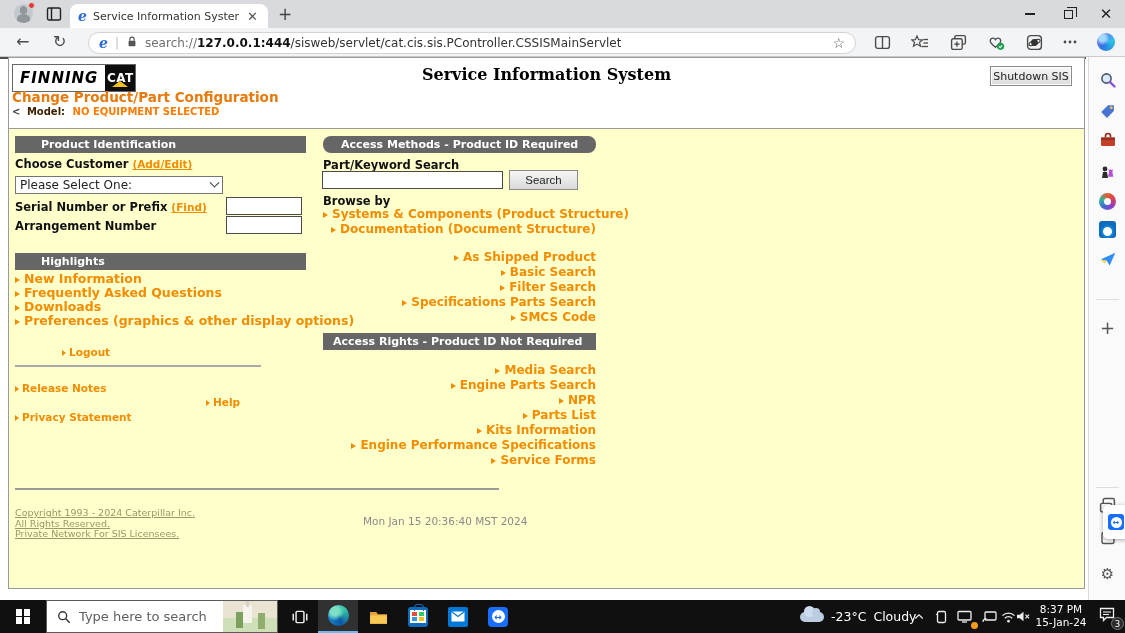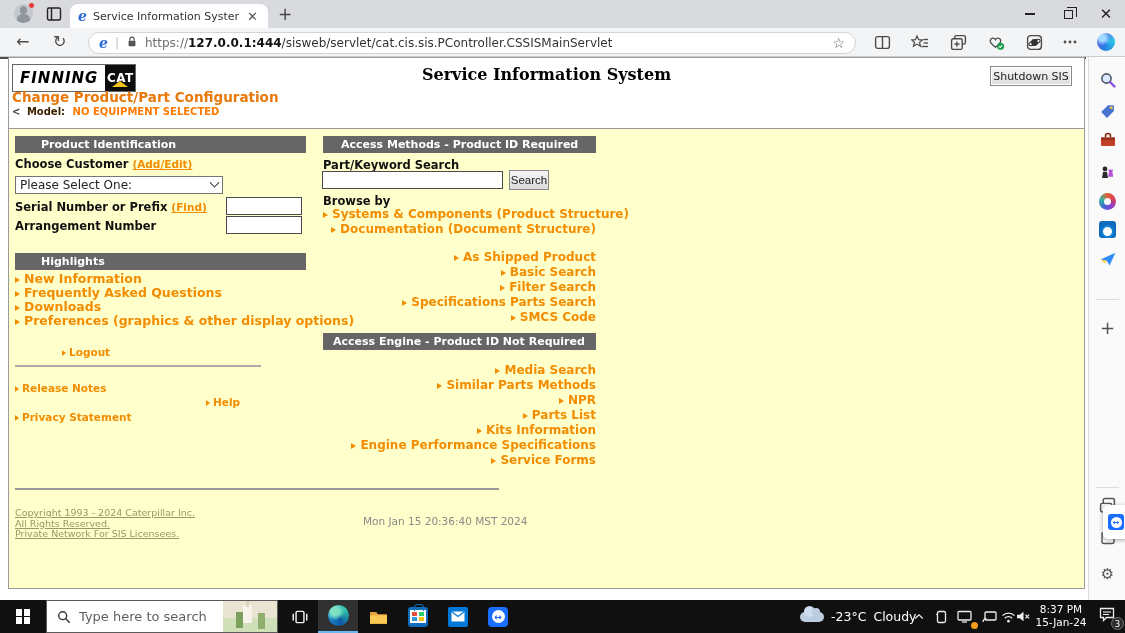--- a/index.html
+++ b/index.html
@@ -75,35 +75,35 @@
   .model-line { position:absolute; left:3px; top:48px; font-size:10px; font-weight:bold; color:#222; }
   .model-line .mchev { color:#444; margin-right:3px; }
   .model-line .mlabel { color:#3d2200; margin-right:4px; }
   .model-line .mvalue { color:#FF7A00; }
 
   .bar { position:absolute; height:17px; background:#666666; color:#fff; font-size:11px;
     font-weight:bold; line-height:17px; }
   .bar-left { padding-left:26px; }
   #bar-pi { left:6px; top:78px; width:291px; }
   #bar-hl { left:6px; top:195px; width:291px; }
-  #bar-am1 { left:314px; top:78px; width:273px; padding-left:18px; }
+  #bar-am1 { left:314px; top:78px; width:273px; padding-left:18px;border-radius:8px; }
   #bar-am2 { left:314px; top:275px; width:273px; padding-left:10px; }
 
   .lbl { position:absolute; font-size:11.5px; font-weight:bold; color:#111; white-space:nowrap; }
   .link-sm-u { color:#F28C00; text-decoration:underline; font-weight:bold; font-size:10.5px; }
   .selectbox { position:absolute; left:6px; top:118px; width:208px; height:18px; background:#fff;
     border:1px solid #767676; font-size:12px; color:#222; display:flex; align-items:center;
     padding:0 4px; }
   .selectbox .chev { margin-left:auto; width:7px; height:7px; border-right:1.8px solid #333;
     border-bottom:1.8px solid #333; transform:rotate(45deg) translate(-2px,-2px); }
   .tinput { position:absolute; background:#fff; border:1px solid #4a4a4a; font-size:12px; padding:0 3px; }
   #in-serial { left:217px; top:139px; width:76px; height:18px; }
   #in-arr { left:217px; top:158px; width:76px; height:18px; }
   #in-pk { left:313px; top:113px; width:181px; height:18px; }
-  .search-btn { position:absolute; left:500px; top:112px; width:40px; height:20px; font-size:11.5px;
+  .search-btn { position:absolute; left:500px; top:112px; width:69px; height:20px; font-size:11.5px;
     color:#222; background:linear-gradient(#f6f6f6,#dadada); border:1px solid #8a8a8a; }
 
   .olink { color:#F28C00; font-weight:bold; white-space:nowrap; }
   .arr { display:inline-block; width:0; height:0; border-left:5px solid currentColor;
     border-top:3.5px solid transparent; border-bottom:3.5px solid transparent; margin-right:4px; }
   .arr-sm { border-left-width:4px; border-top-width:3px; border-bottom-width:3px; margin-right:3px; }
   .hl-link { position:absolute; left:6px; font-size:12.5px; }
   .sm-link { position:absolute; font-size:10.5px; }
   .hr1 { position:absolute; left:6px; top:307px; width:246px; height:2px; background:#a9a9a9; }
   .rlink { position:absolute; width:273px; left:314px; text-align:right; font-size:12px; }
@@ -227,21 +227,21 @@
   <span class="nav-ico" style="left:53px;">↻</span>
   <div class="addressbar">
     <span class="ie-badge">e</span>
     <span class="addr-div">|</span>
     <span>
       <svg width="12" height="13" viewBox="0 0 14 15">
           <path d="M4.5 6.5 V4.8 a2.5 2.5 0 0 1 5 0 V6.5" fill="none" stroke="#555" stroke-width="1.4"></path>
           <rect x="3" y="6.5" width="8" height="6.5" rx="1" fill="#555"></rect>
         </svg>
     </span>
-    <span class="url"><span class="scheme">https://</span><span class="host">127.0.0.1:444</span><span class="path">/sisweb/servlet/cat.cis.sis.PController.CSSISMainServlet</span></span>
+    <span class="url"><span class="scheme">search://</span><span class="host">127.0.0.1:444</span><span class="path">/sisweb/servlet/cat.cis.sis.PController.CSSISMainServlet</span></span>
     <span class="addr-star">☆</span>
   </div>
   <span class="tb-ico" style="left:872px;">
     <svg width="17" height="17" viewBox="0 0 16 16">
         <rect x="1.5" y="2.5" width="13" height="11" rx="2" fill="none" stroke="#4a4a4a" stroke-width="1.3"></rect>
         <line x1="8" y1="2.5" x2="8" y2="13.5" stroke="#4a4a4a" stroke-width="1.3"></line>
       </svg>
   </span>
   <span class="tb-ico" style="left:910px;">
     <svg width="18" height="17" viewBox="0 0 18 16">
@@ -335,23 +335,23 @@
     <button class="search-btn">Search</button>
     <div class="lbl" style="left:314px;top:136px;">Browse by</div>
     <div class="rlink olink" style="top:149px;"><span class="arr"></span><span>Systems &amp; Components (Product Structure)</span></div>
     <div class="rlink olink" style="top:192px;"><span class="arr"></span><span>As Shipped Product</span></div>
     <div class="rlink olink" style="top:164px;"><span class="arr"></span><span>Documentation (Document Structure)</span></div>
     <div class="rlink olink" style="top:207px;"><span class="arr"></span><span>Basic Search</span></div>
     <div class="rlink olink" style="top:222px;"><span class="arr"></span><span>Filter Search</span></div>
     <div class="rlink olink" style="top:237px;"><span class="arr"></span><span>Specifications Parts Search</span></div>
     <div class="rlink olink" style="top:252px;"><span class="arr"></span><span>SMCS Code</span></div>
 
-    <div class="bar" id="bar-am2">Access Engine - Product ID Not Required</div>
+    <div class="bar" id="bar-am2">Access Rights - Product ID Not Required</div>
     <div class="rlink olink" style="top:305px;"><span class="arr"></span><span>Media Search</span></div>
-    <div class="rlink olink" style="top:320px;"><span class="arr"></span><span>Similar Parts Methods</span></div>
+    <div class="rlink olink" style="top:320px;"><span class="arr"></span><span>Engine Parts Search</span></div>
     <div class="rlink olink" style="top:335px;"><span class="arr"></span><span>NPR</span></div>
     <div class="rlink olink" style="top:350px;"><span class="arr"></span><span>Parts List</span></div>
     <div class="rlink olink" style="top:365px;"><span class="arr"></span><span>Kits Information</span></div>
     <div class="rlink olink" style="top:380px;"><span class="arr"></span><span>Engine Performance Specifications</span></div>
     <div class="rlink olink" style="top:395px;"><span class="arr"></span><span>Service Forms</span></div>
 
     <div class="hr2"></div>
     <div class="copy">
       <span>Copyright 1993 - 2024 Caterpillar Inc.</span>
       <span>All Rights Reserved.</span>

